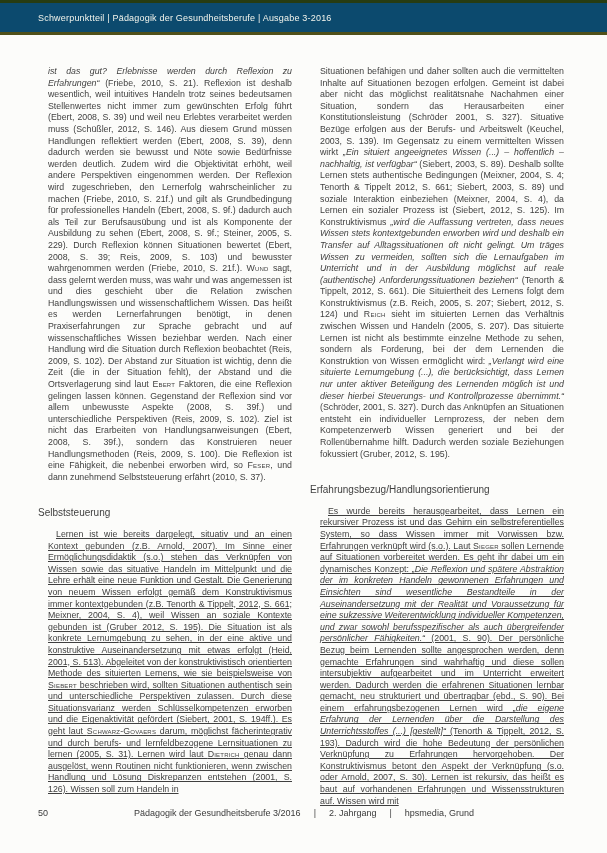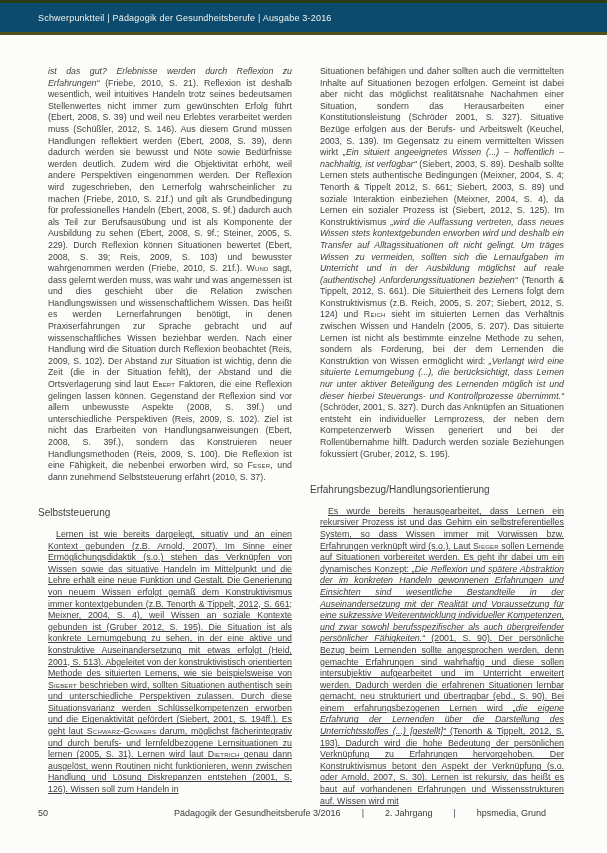--- a/index.html
+++ b/index.html
@@ -52,26 +52,25 @@
     text-align: left;
   }
   .footer {
     position: absolute;
     top: 808px; left: 38px; right: 33px;
     font-size: 9px;
     color: #3a3a3a;
     display: flex;
     align-items: baseline;
   }
-  .footer .page-num { width: 136px; }
+  .footer .page-num { width: 96px; }
   .footer .footer-main {
     flex: 1;
     display: flex;
     align-items: flex-end;
-    gap: 8px;
   }
   .footer .sep { padding: 0 13px; color: #4a4a4a; }
 </style>
 </head>
 <body style="background: rgb(252, 252, 250); color: rgb(63, 63, 63);">
 
 <div class="header-bar" style="background: #0c4a6e; border-top-color: rgb(39, 60, 18); border-bottom-color: rgb(80, 80, 26);">
   <span class="header-text" style="color: rgb(242, 244, 236);">Schwerpunktteil | Pädagogik der Gesundheitsberufe | Ausgabe 3-2016</span>
 </div>
 

